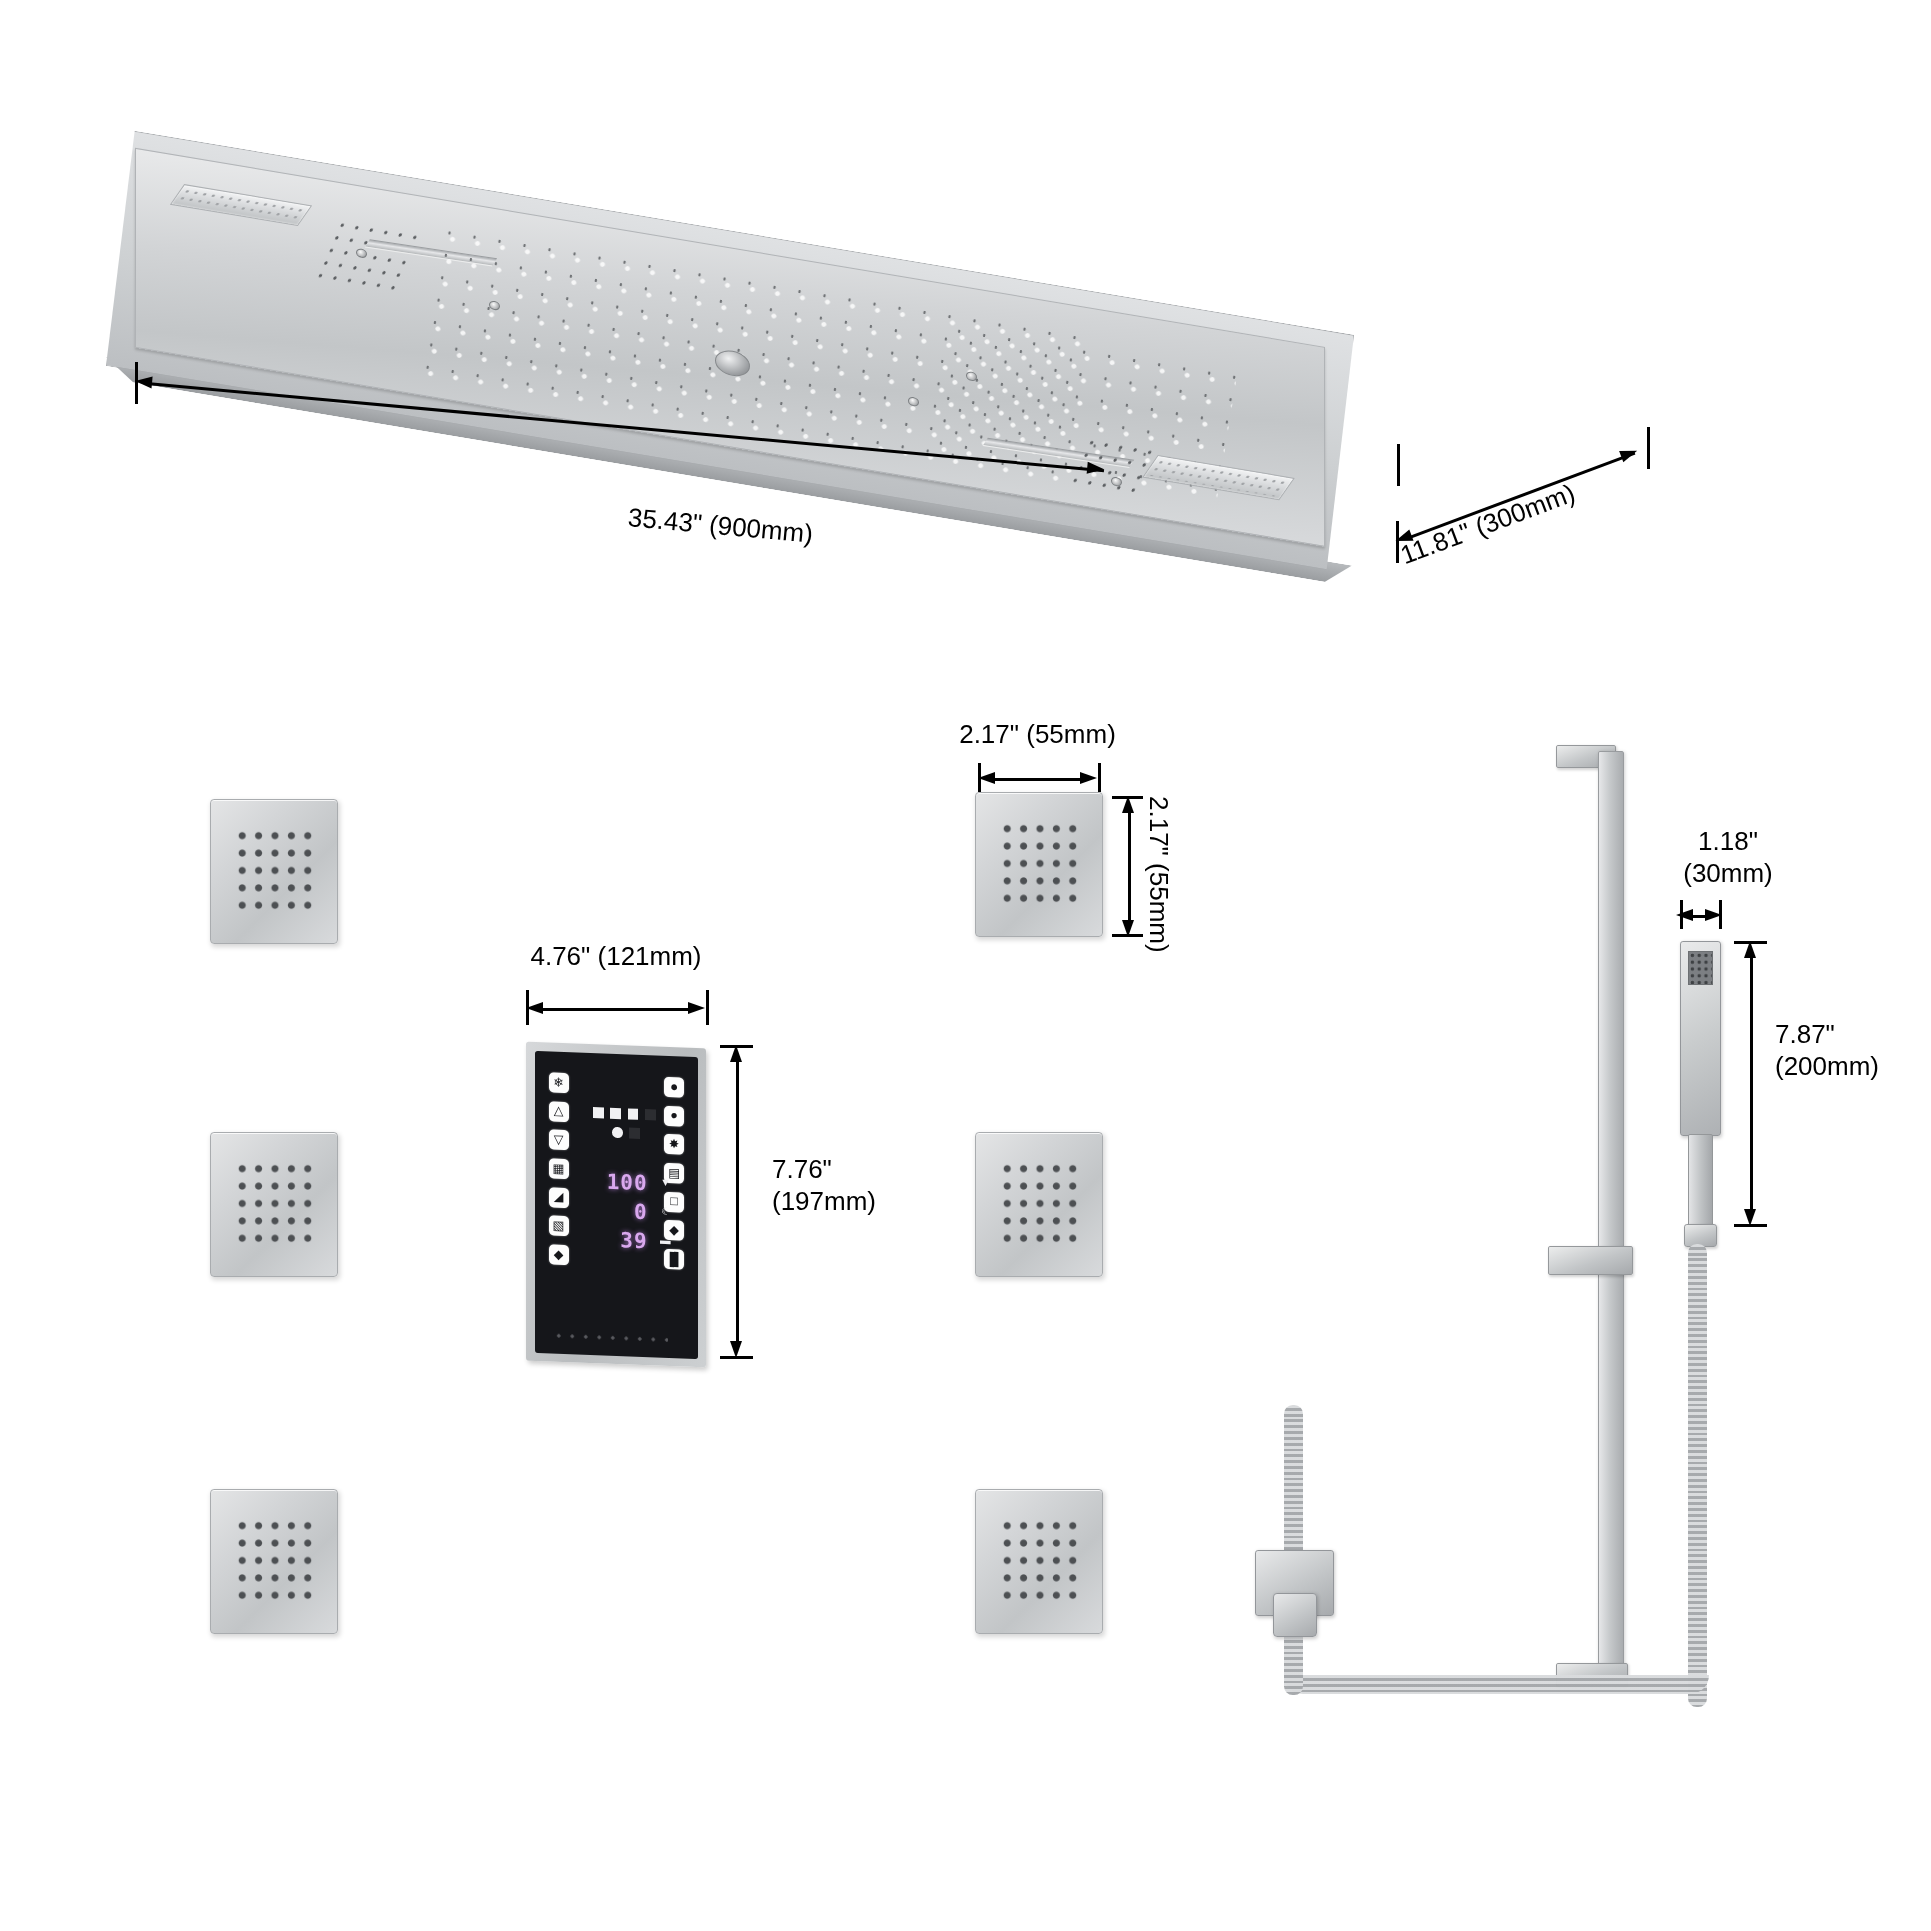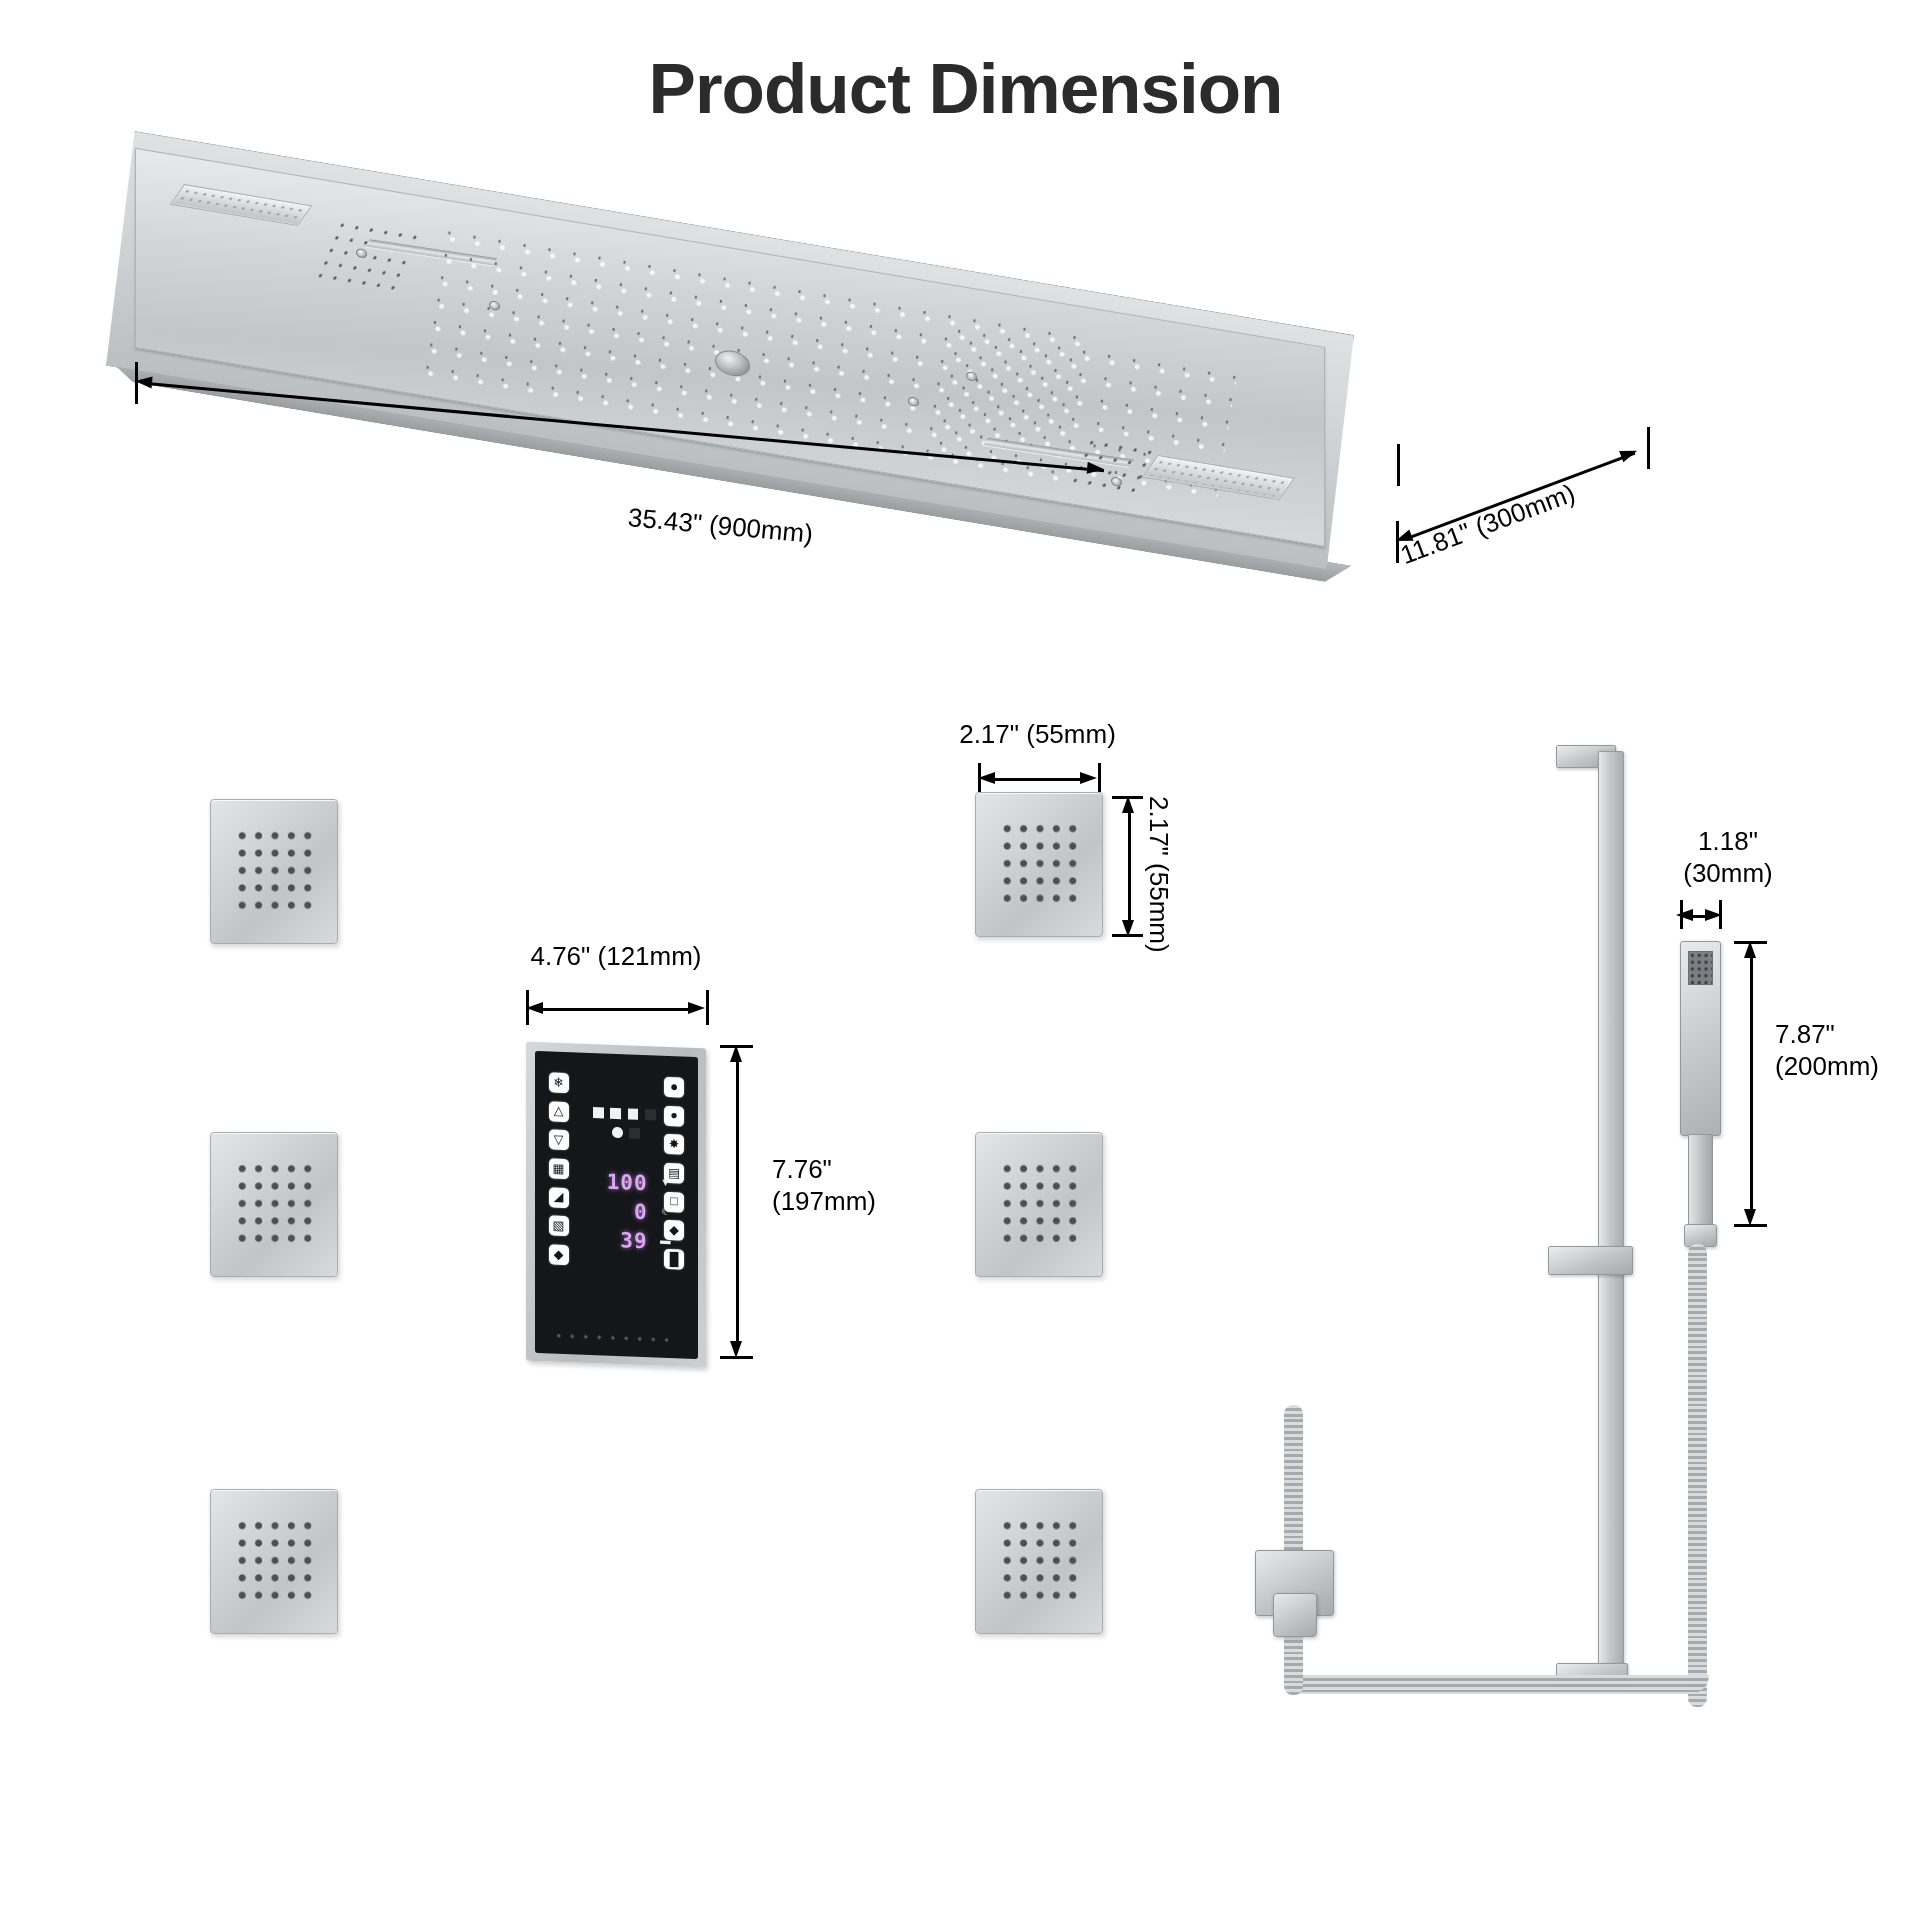--- a/index.html
+++ b/index.html
@@ -213,21 +213,20 @@
     background:linear-gradient(150deg,#e8e9ea,#c3c6c8 55%,#a7aaad);
     border:1px solid #93969a;
     box-shadow:1px 1.9px 3.9px rgba(0,0,0,.2);
   }
 </style>
 </head>
 <body>
 
 <div class="stage">
 
-  <div id="page-title">Product Dimension</div>
 
   <div id="ceiling-panel">
     <div class="panel-body">
       <div class="panel-edge"></div>
       <div class="panel-bevel"></div>
       <div class="panel-face">
 
         <div class="led-strip" style="left:41px;top:27px;width:126px;height:21px;transform:skewX(-32deg);">
           <div class="led-dots"></div>
         </div>

